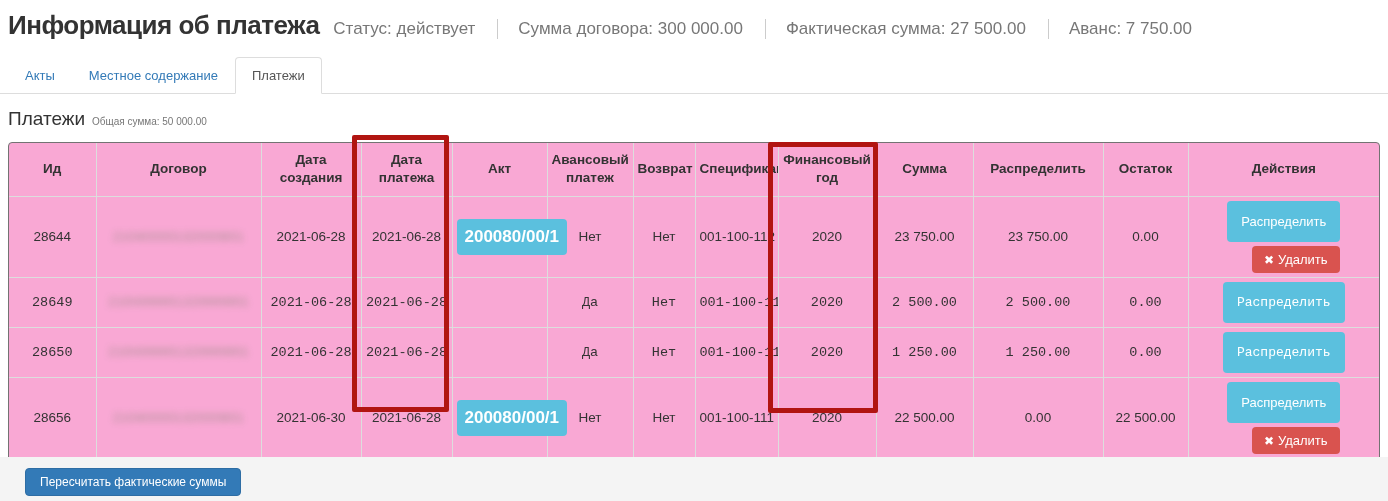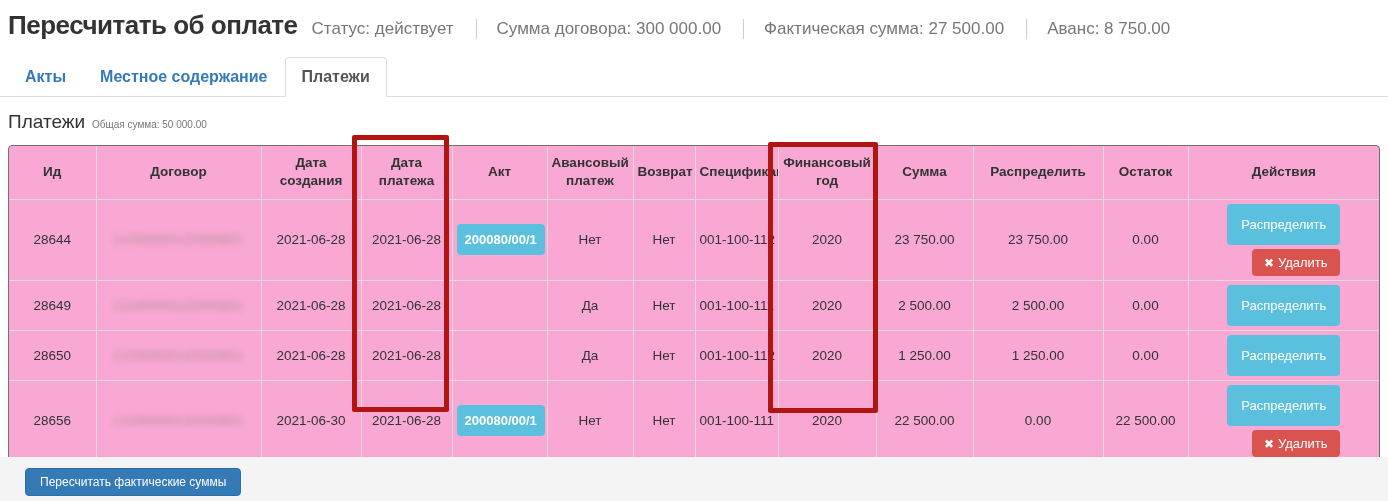--- a/index.html
+++ b/index.html
@@ -10,38 +10,38 @@
     overflow: hidden; color:#333;
   }
   
   .top { margin: 10px 8px 0 8px; display: flex; align-items: baseline; white-space: nowrap; }
   .page-title { font-size: 26px; font-weight: bold; color: #333; letter-spacing: -0.5px; }
   .meta { display: flex; align-items: flex-start; margin-left: 12px; font-size: 17px; color: #777; }
   .meta-item { padding: 0 2px; }
   .meta-item + .meta-item { border-left: 1px solid #ccc; padding-left: 20px; margin-left: 20px; }
   
   .tabs { display: flex; margin-top: 16px; padding-left: 8px; border-bottom: 1px solid #ddd; }
-  .tab { padding: 10px 16px; font-size: 16px; color: #337ab7; cursor: pointer; margin-bottom: -1px; border: 1px solid transparent; font-weight: bold; }
+  .tab { padding: 10px 16px; font-size: 13px; color: #337ab7; cursor: pointer; margin-bottom: -1px; border: 1px solid transparent; }
   .tab.active { color: #555; background: #fff; border: 1px solid #ddd; border-bottom: 1px solid #fff; border-radius: 4px 4px 0 0; }
   
   .section { margin: 14px 8px 12px 8px; display: flex; align-items: baseline; }
   .section-title { font-size: 19px; color: #333; }
   .section-subtitle { font-size: 10px; color: #777; margin-left: 7px; }
   
   .panel { margin: 0 8px; border: 1px solid #737373; border-radius: 4px; padding-bottom: 33px; background: #f9a8d4; }
   table.payments { width: 100%; border-collapse: collapse; border-style: hidden; table-layout: fixed; font-size: 13.5px; color: #333; }
   .payments th, .payments td { border: 1px solid #ddd; text-align: center; vertical-align: middle; padding: 4px; }
   .payments th { font-weight: bold; line-height: 1.35; }
   tr.r-head { height: 53px; }
   tr.r-tall { height: 70px; }
-  tr.r-short { height: 42px; }
+  tr.r-short { height: 42px; font-family: Liberation Mono, monospace; }
   .col-spec { text-align: left; white-space: nowrap; overflow: hidden; padding-left: 4px; padding-right: 0; }
   .blur-text { filter: blur(3.5px); color: #948a82; font-size: 13px; letter-spacing: 0.5px; opacity: 0.85; }
   
-  .act-btn { display:inline-block; background:#5bc0de; color:#fff; font-weight:bold; font-size:13px;
+  .act-btn { display:inline-block; background:#5bc0de; color:#fff; font-weight:bold; font-size:17px;
              padding:8px 8px; border-radius:4px; border:none; cursor:pointer; font-family:inherit; }
   .actions-stack { display:flex; flex-direction:column; align-items:center; gap:4px; }
   .btn { display:inline-block; border-radius:4px; color:#fff; font-size:13px; cursor:pointer; border:none; font-family:inherit; }
   .btn-distribute { background:#5bc0de; padding:13px 14px; }
   .btn-delete { background:#d9534f; padding:6px 12px;margin-left:24px; }
   .btn-delete .x { font-size:12px; margin-right:4px; }
   
   .footer { position:absolute; left:0; bottom:0; width:1388px; height:44px; background:#f4f4f4; }
   .btn-recalc { margin:11px 0 0 25px; background:#337ab7; border:1px solid #2e6da4; color:#fff;
                 font-size:12px; padding:6px 14px; border-radius:4px; cursor:pointer; font-family:inherit; }
@@ -49,26 +49,26 @@
   .annotation { position:absolute; border:5px solid #b11511; border-radius:2px; pointer-events:none; background:transparent; }
   .annotation.box-payment-date { left:352px; top:135px; width:97px; height:277px; }
   .annotation.box-fin-year    { left:768px; top:142px; width:110px; height:271px; }
 </style>
 </head>
 <body>
 
 <div class="page">
 
   <div class="top">
-    <span class="page-title">Пересчитать об оплате</span>
+    <span class="page-title">Информация об платежа</span>
     <span class="meta">
       <span class="meta-item">Статус: действует</span>
       <span class="meta-item">Сумма договора: 300 000.00</span>
       <span class="meta-item">Фактическая сумма: 27 500.00</span>
-      <span class="meta-item">Аванс: 8 750.00</span>
+      <span class="meta-item">Аванс: 7 750.00</span>
     </span>
   </div>
 
   <div class="tabs">
     <div class="tab">Акты</div>
     <div class="tab">Местное содержание</div>
     <div class="tab active">Платежи</div>
   </div>
 
   <div class="section">

